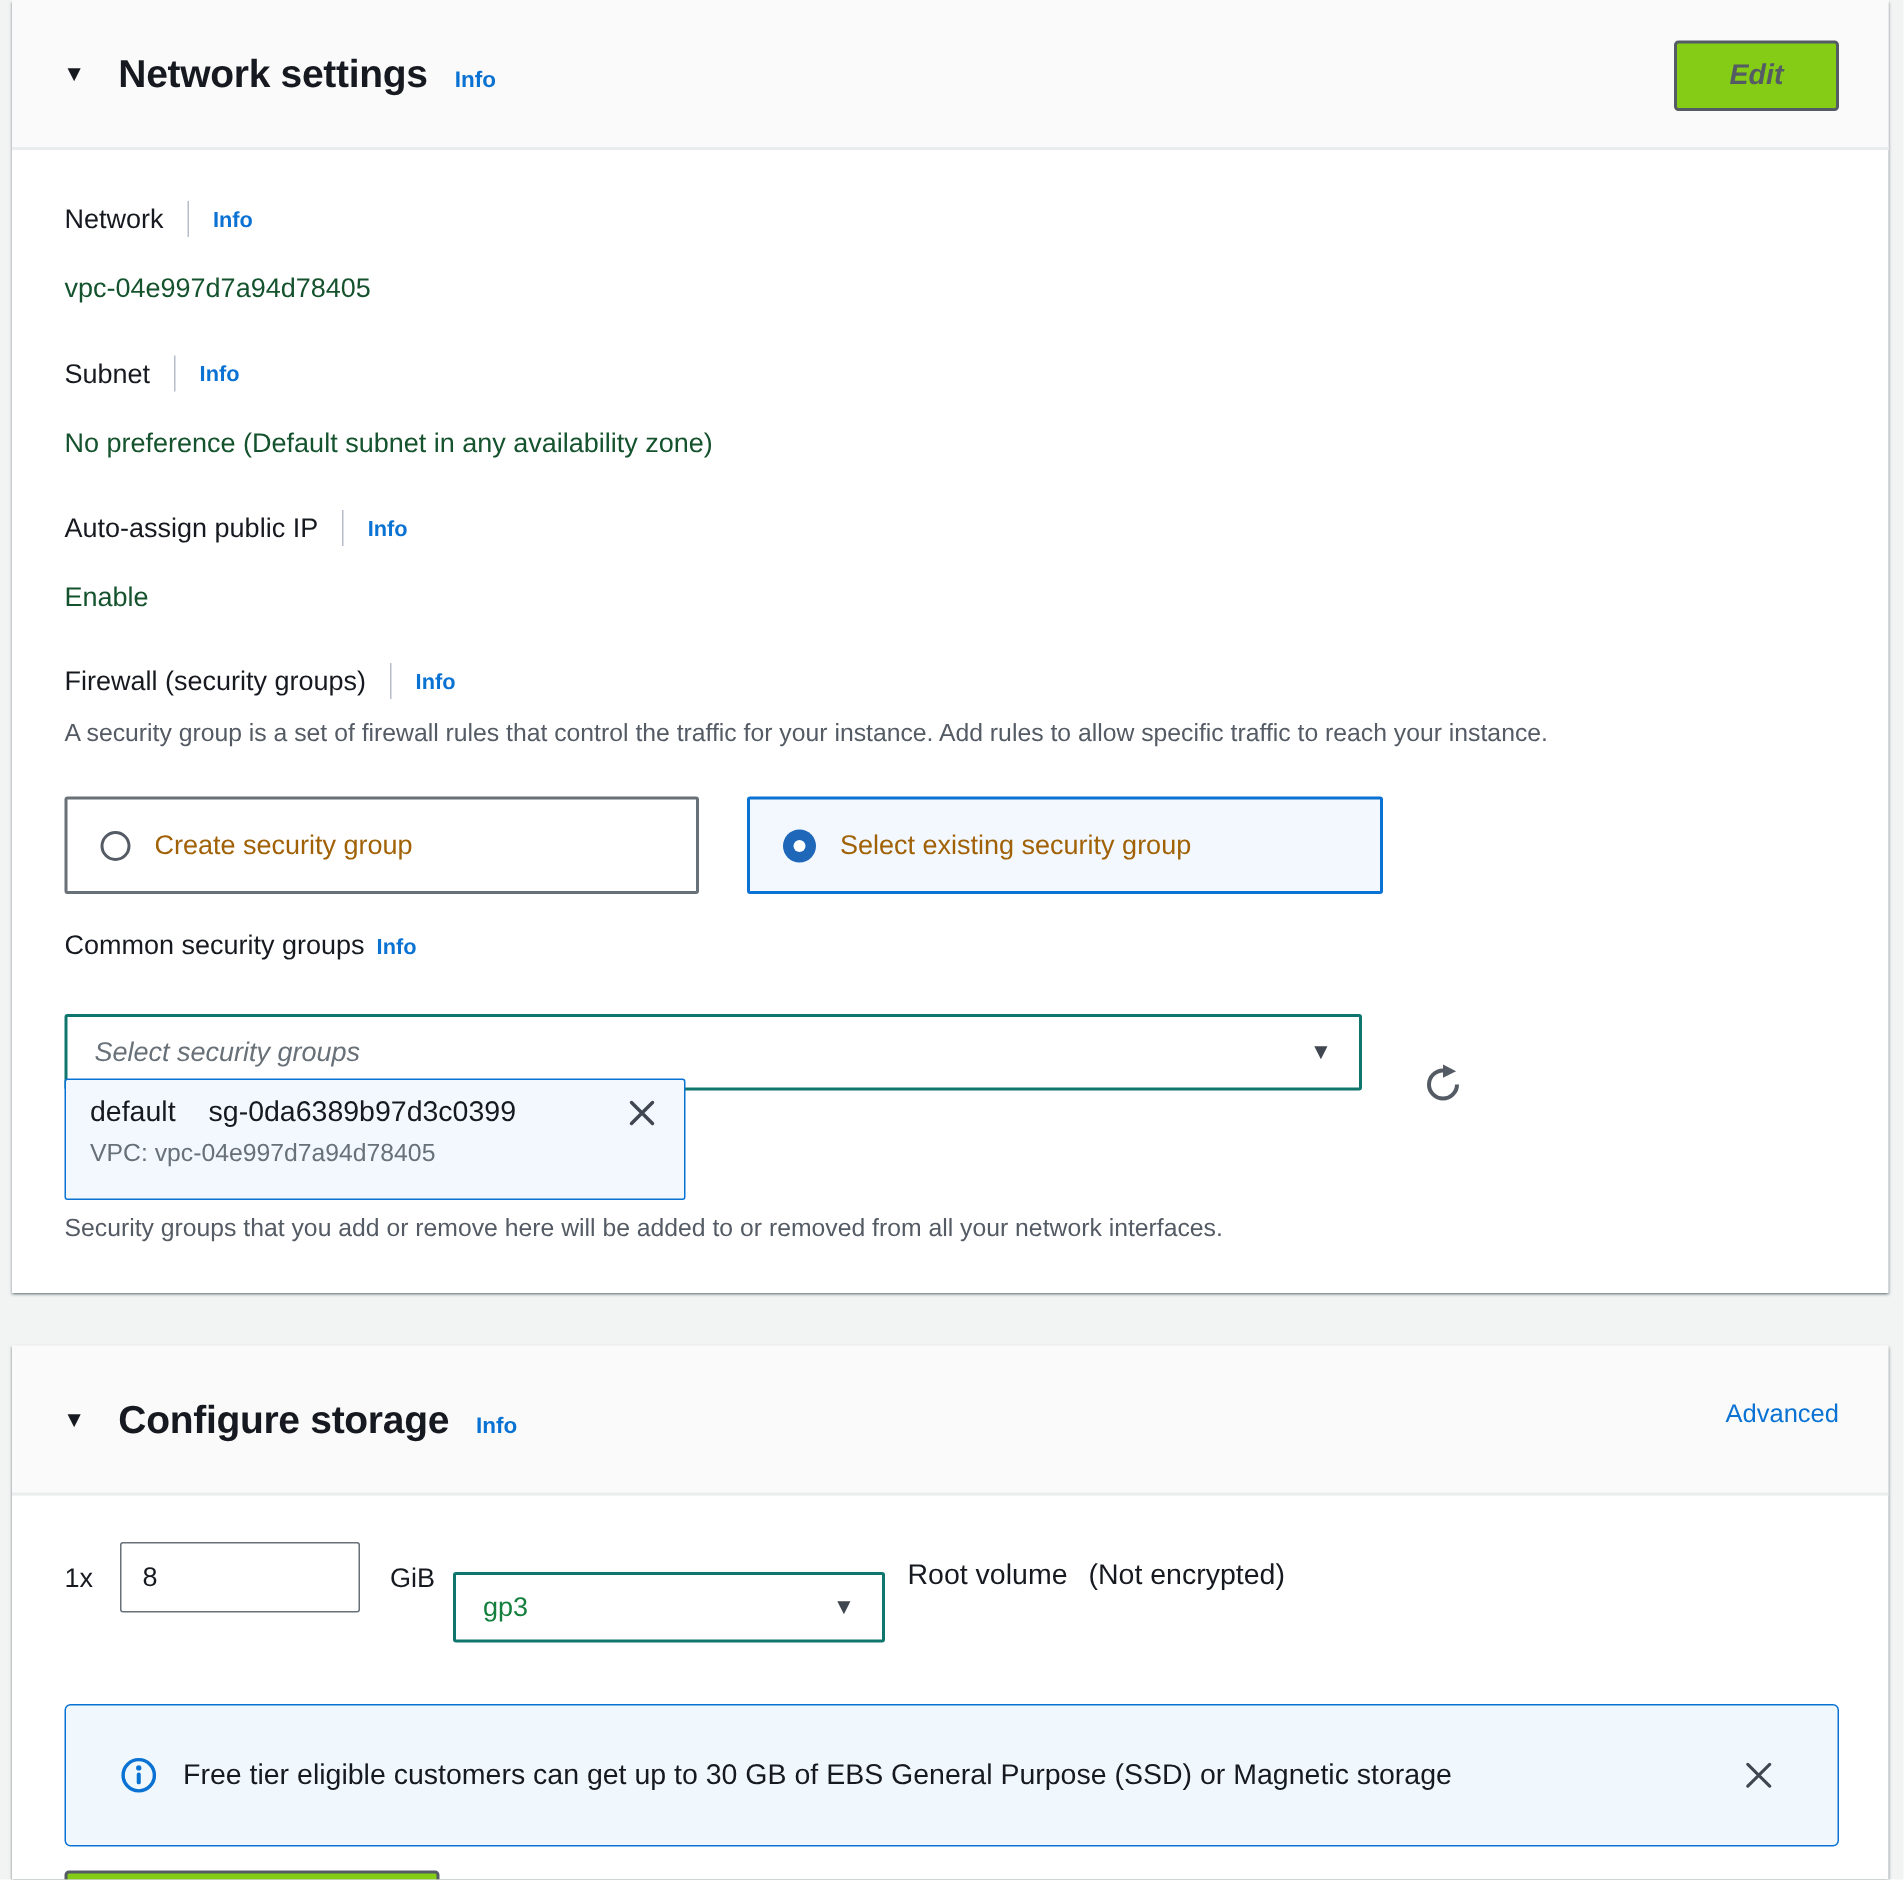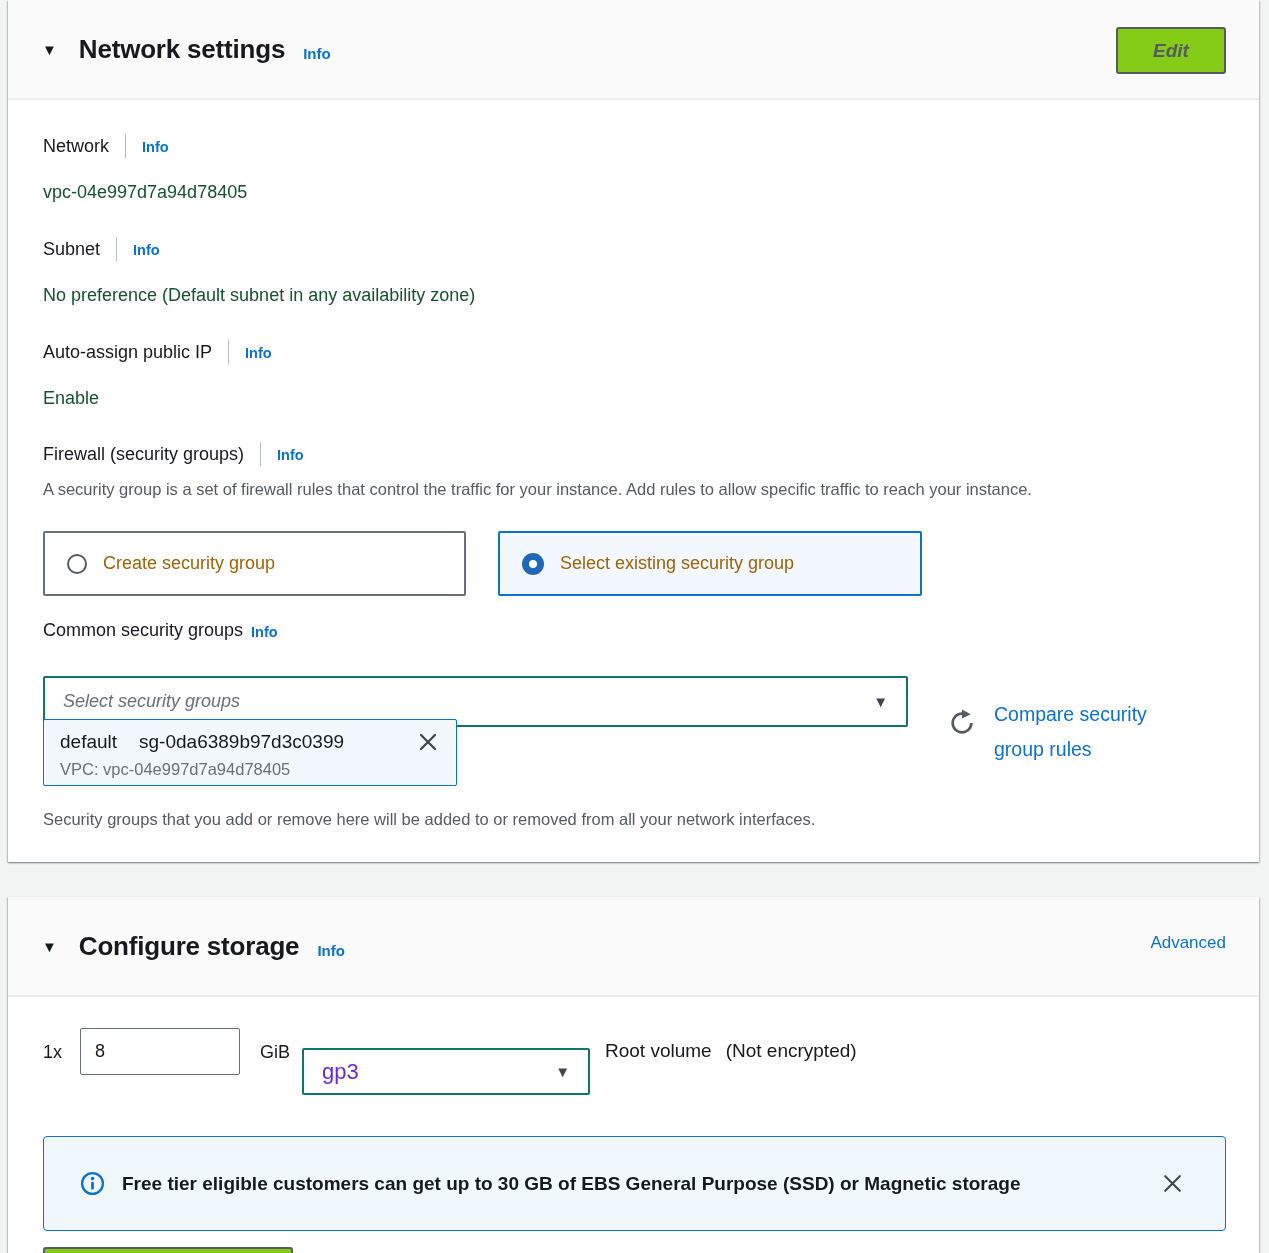--- a/index.html
+++ b/index.html
@@ -57,50 +57,50 @@
   #common-label .small-info { margin-left:8px; }
   .select-box {
     left:35px; border:2px solid #0f766e; border-radius:2px; background:#fff;
     display:flex; align-items:center; justify-content:space-between; padding:0 18px; cursor:pointer;margin-top:20px;
   }
   #sg-select { top:656px; width:865px; height:51px; }
   .placeholder { font-style:italic; color:#687078; font-size:18px; }
   .select-caret { font-size:15px; color:#414750; }
 
   #sg-chip {
-    left:35px; top:719px; width:414px; height:67px;
+    left:35px; top:719px; width:414px; height:81px;
     background:#f2f8fd; border:1px solid #0972d3; border-radius:2px;
     padding:10px 16px;
   }
   .chip-line1 { display:flex; align-items:center; font-size:19px; color:#16191f; }
   .chip-id { margin-left:22px; }
   .chip-close { margin-left:auto; cursor:pointer; display:flex; }
   .chip-vpc { font-size:16.5px; color:#687078; margin-top:6px; }
 
   #compare-block { left:940px; top:697px; width:230px; display:flex; }
   #refresh-button { background:none; border:none; cursor:pointer; padding:0; margin-top:12px; display:flex; align-items:flex-start; }
   #compare-link { margin-left:18px; font-size:19.5px; font-weight:400; line-height:35px; width:185px; display:inline-block; }
 
   #sg-note { top:806px; }
 
   
   #vol-mult { left:35px; top:145px; font-size:18px; }
   #vol-size { left:72px; top:131px; width:160px; height:47px; border:1px solid #687078; border-radius:2px; font-size:18px; padding:0 14px; color:#16191f; font-family:"Liberation Sans","DejaVu Sans",sans-serif; }
   #vol-unit { left:252px; top:145px; font-size:18px; }
   #vol-type { top:131px; left:294px; width:288px; height:47px; }
-  #vol-type .value { font-size:22px; color:#6d28d9; }
+  #vol-type .value { font-size:18px; color:#15803d; }
   #vol-desc { left:597px; top:143px; font-size:19px; display:flex; }
   #vol-enc { margin-left:14px; }
 
   #free-tier-banner {
     left:35px; top:239px; width:1183px; height:95px;
     background:#f1f8fd; border:1px solid #0972d3; border-radius:4px;
     display:flex; align-items:center; padding:0 36px;
   }
-  #banner-text { font-size:19px; color:#16191f; margin-left:17px;font-weight:bold; }
+  #banner-text { font-size:19px; color:#16191f; margin-left:17px; }
   #banner-close { margin-left:auto; margin-right:4px; background:none; border:none; cursor:pointer; display:flex; }
 
   #add-volume-button { left:35px; top:350px; width:250px; height:30px; }
 </style>
 </head>
 <body>
 
 <section class="card" id="card-network">
   <header class="card-header">
     <span class="collapse-caret">▼</span>
@@ -171,21 +171,20 @@
 
   <div class="abs" id="compare-block">
     <button id="refresh-button">
       <span style="display:flex">
         <svg width="28" height="28" viewBox="0 0 24 24">
           <path d="M20 12 A8 8 0 1 1 12 4" fill="none" stroke="#545b64" stroke-width="2.3"></path>
           <polygon points="12,0.5 19.5,4.4 12,8.2" fill="#545b64"></polygon>
         </svg>
       </span>
     </button>
-    <a class="info-link" id="compare-link">Compare security group rules</a>
   </div>
 
   <div class="abs desc-text" id="sg-note">Security groups that you add or remove here will be added to or removed from all your network interfaces.</div>
 </section>
 
 <section class="card" id="card-storage">
   <header class="card-header">
     <span class="collapse-caret">▼</span>
     <h2 class="section-title">Configure storage</h2>
     <a class="info-link title-info">Info</a>

